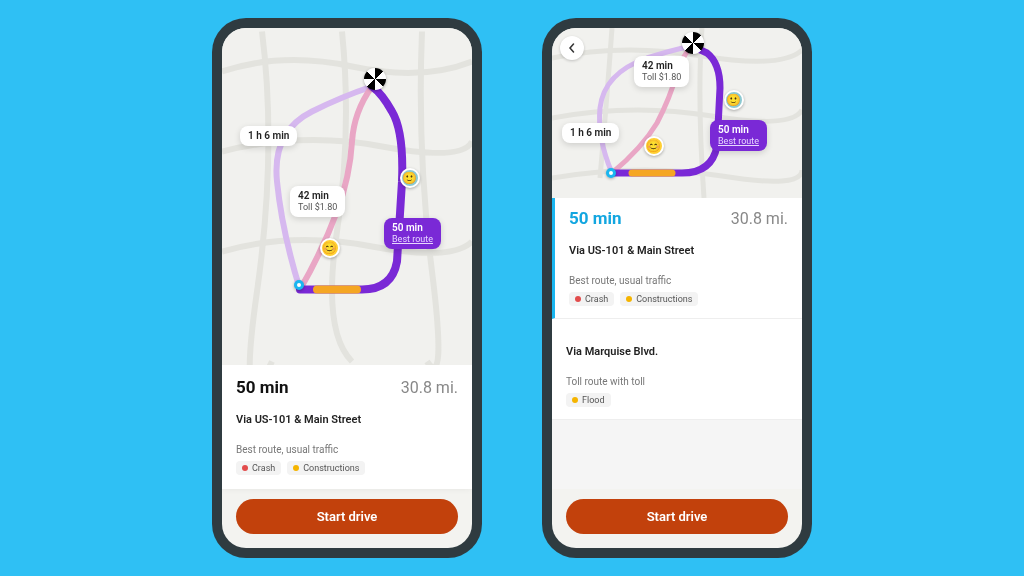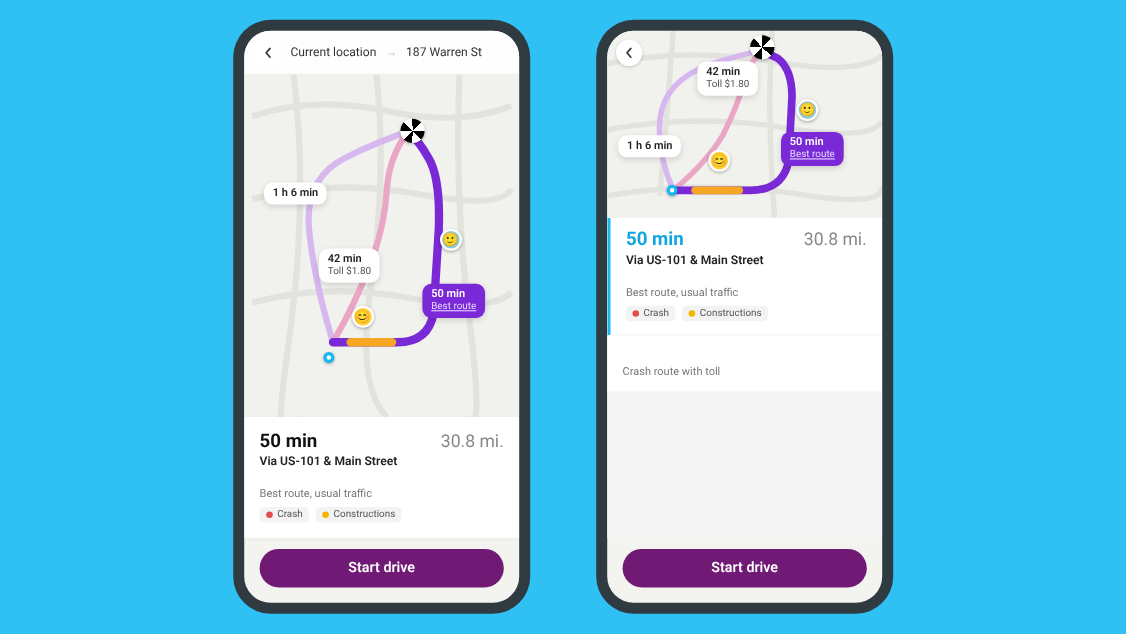--- a/index.html
+++ b/index.html
@@ -104,58 +104,48 @@
     box-shadow: 0 -2px 8px rgba(0,0,0,.1);
     padding: 12px 14px 14px;
   }
   .route-card { padding: 10px 14px 12px; background:#fff; border-bottom: 1px solid #eee; }
   .route-card.selected { border-left: 3px solid #19b6f0; }
   .route-head { display:flex; justify-content:space-between; align-items:baseline; }
   .route-time { font-size: 17px; font-weight: 700; color:#111; }
   .route-card.selected .route-time { color:#12a6e0; }
   .toll-pill { display:inline-block; background:#555; color:#fff; font-size:8px; padding:2px 5px; border-radius:4px; margin-left:6px; vertical-align:middle;}
   .route-dist { font-size: 16px; color:#888; }
-  .route-via { font-size: 11px; font-weight:600; color:#222; margin-top:2px; }
+  .route-via { font-size: 11px; font-weight:600; color:#222; margin-top:16px; }
   .route-desc { font-size: 10px; color:#777; margin-top:18px; }
   .route-desc .heavy { color:#d84c2c; }
   .tagrow { display:flex; gap:6px; margin-top:6px; flex-wrap:wrap; }
   .tag { font-size:9px; color:#555; background:#f3f3f3; border-radius:4px; padding:2px 6px; display:flex; align-items:center; gap:4px;}
   .dot-red { width:6px; height:6px; background:#e24c4c; border-radius:50%; display:inline-block; }
   .dot-yellow { width:6px; height:6px; background:#f5b400; border-radius:50%; display:inline-block; }
   .start-drive {
     margin: 10px 14px 14px;
-    background:#701a75;
+    background:#c2410c;
     color:#fff;
     text-align:center;
     font-weight:600;
     font-size:13px;
     padding:10px 0;
     border-radius: 22px;
   }
   .phone1 .bottom-panel { }
   .phone1 .route-head { }
   .routes-list { background:#f5f5f5; display:flex; flex-direction:column; }
   .phone2 .map { flex: 0 0 170px; }
   .phone2 .routes-list { flex:1; overflow:hidden; }
 </style>
 </head>
 <body>
 
 <div class="phone phone1">
   <div class="screen">
-    <div class="topbar">
-      <div class="back-btn">
-        <svg width="10" height="10" viewBox="0 0 10 10">
-            <path d="M6.5 1 3 5l3.5 4" stroke="#333" stroke-width="1.5" fill="none" stroke-linecap="round"></path>
-          </svg>
-      </div>
-      <span>Current location</span>
-      <span class="arrow-sep">→</span>
-      <span>187 Warren St</span>
-    </div>
 
     <div class="map">
       <svg class="roads" viewBox="0 0 250 330">
 
         <g stroke="#e3e3de" stroke-width="6" fill="none">
           <path d="M0 40 Q60 20 130 35 T250 30"></path>
           <path d="M0 120 Q80 100 160 115 T250 110"></path>
           <path d="M0 220 Q70 200 150 215 T250 210"></path>
           <path d="M40 0 Q55 120 35 260 T50 330"></path>
           <path d="M120 0 Q130 100 115 200 T130 330"></path>
@@ -267,20 +257,27 @@
               <span>Crash</span>
             </span>
           <span class="tag">
               <span class="dot-yellow"></span>
               <span>Constructions</span>
             </span>
         </div>
       </div>
 
       <div class="route-card">
-        <div class="route-desc">Crash route with toll</div>
+        <div class="route-via">Via Marquise Blvd.</div>
+        <div class="route-desc">Toll route with toll</div>
+        <div class="tagrow">
+          <span class="tag">
+              <span class="dot-yellow"></span>
+              <span>Flood</span>
+            </span>
+        </div>
       </div>
 
     </div>
 
     <div class="start-drive">Start drive</div>
   </div>
 </div>
 
 </body></html>

